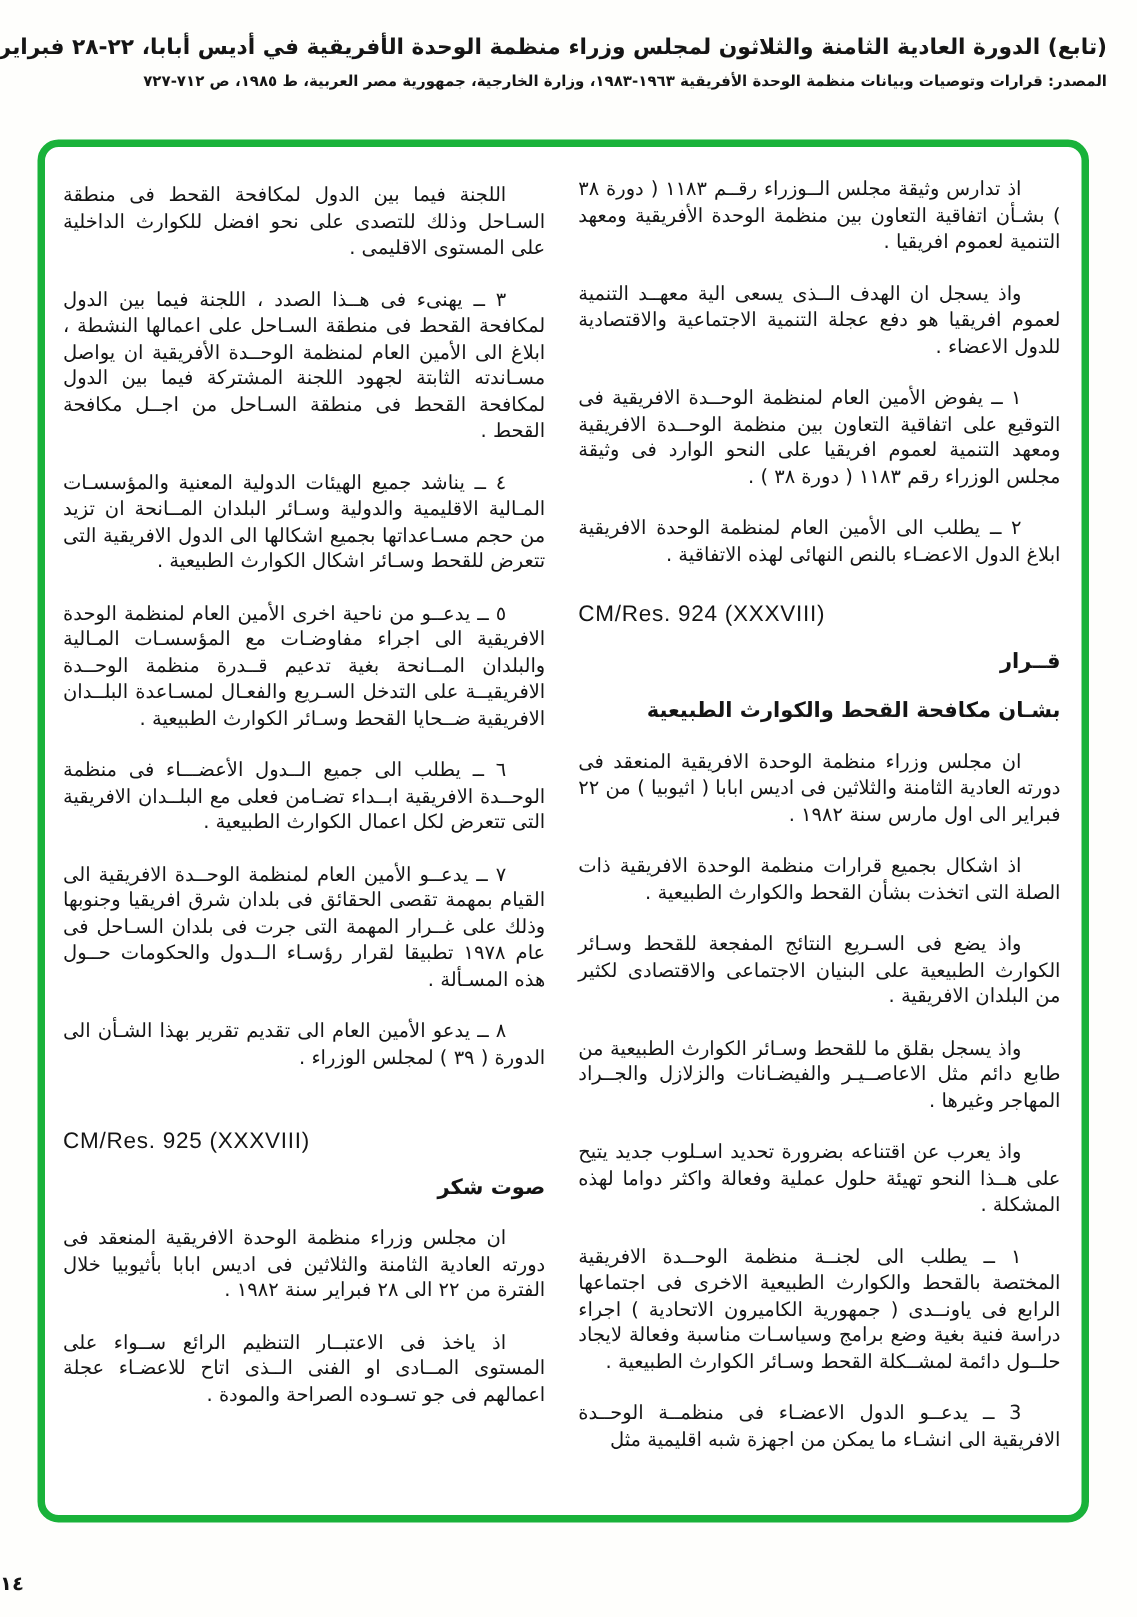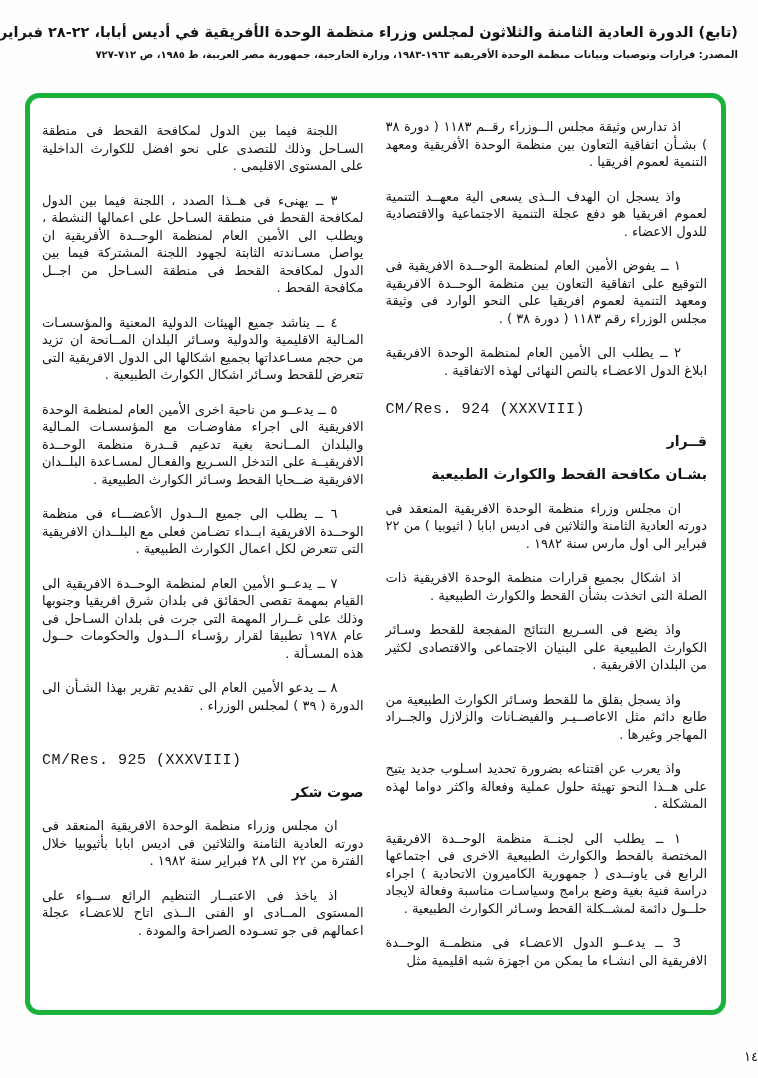--- a/index.html
+++ b/index.html
@@ -70,42 +70,42 @@
   }
   .para {
     margin: 0 0 17px 0;
     text-align: justify;
     text-indent: 26px;
   }
   .para .lead { font-weight: normal; }
   .res-no {
     direction: ltr;
     text-align: left;
-    font-family: Liberation Mono, monospace;
+    font-family: Liberation Sans, sans-serif;
     font-size: 15px;
     letter-spacing: 0.5px;
     margin: 0 0 14px 0;
   }
   .res-title {
     font-weight: bold;
     text-align: right;
     font-size: 14px;
     margin: 0 0 16px 0;
   }
   .gap-lg { margin-top: 38px; }
   .gap-md { margin-top: 22px; }
   
   .footer {
     position: absolute;
     bottom: 14px;
     left: 0;
     right: 0;
-    text-align: right;
+    text-align: left;
     font-size: 13px;
-    font-weight: normal;
+    font-weight: bold;
     margin-top: 36px;
   }
 </style>
 </head>
 <body>
 
 <div class="page">
 
   <div class="header">
     <div class="header-line1">(تابع) الدورة العادية الثامنة والثلاثون لمجلس وزراء منظمة الوحدة الأفريقية في أديس أبابا، ٢٢-٢٨ فبراير ١٩٨٢</div>
@@ -129,21 +129,21 @@
         <p class="para"><span class="lead">اذ اشكال</span><span> بجميع قرارات منظمة الوحدة الافريقية ذات الصلة التى اتخذت بشأن القحط والكوارث الطبيعية .</span></p>
         <p class="para"><span class="lead">واذ يضع فى السـريع</span><span> النتائج المفجعة للقحط وسـائر الكوارث الطبيعية على البنيان الاجتماعى والاقتصادى لكثير من البلدان الافريقية .</span></p>
         <p class="para"><span class="lead">واذ يسجل بقلق ما</span><span> للقحط وسـائر الكوارث الطبيعية من طابع دائم مثل الاعاصــيـر والفيضـانات والزلازل والجــراد المهاجر وغيرها .</span></p>
         <p class="para"><span class="lead"></span><span>واذ يعرب عن اقتناعه بضرورة تحديد اسـلوب جديد يتيح على هــذا النحو تهيئة حلول عملية وفعالة واكثر دواما لهذه المشكلة .</span></p>
         <p class="para"><span class="lead">١ ــ يطلب الى لجنــة</span><span> منظمة الوحــدة الافريقية المختصة بالقحط والكوارث الطبيعية الاخرى فى اجتماعها الرابع فى ياونــدى ( جمهورية الكاميرون الاتحادية ) اجراء دراسة فنية بغية وضع برامج وسياسـات مناسبة وفعالة لايجاد حلــول دائمة لمشــكلة القحط وسـائر الكوارث الطبيعية .</span></p>
         <p class="para"><span class="lead">3 ــ يدعــو</span><span> الدول الاعضـاء فى منظمــة الوحــدة الافريقية الى انشـاء ما يمكن من اجهزة شبه اقليمية مثل</span></p>
       </div>
 
       <div class="col">
         <p class="para" style="margin-top:8px"><span class="lead"></span><span>اللجنة فيما بين الدول لمكافحة القحط فى منطقة السـاحل وذلك للتصدى على نحو افضل للكوارث الداخلية على المستوى الاقليمى .</span></p>
-        <p class="para"><span class="lead">٣ ــ يهنىء</span><span> فى هــذا الصدد ، اللجنة فيما بين الدول لمكافحة القحط فى منطقة السـاحل على اعمالها النشطة ، ويطلب الى الأمين العام لمنظمة الوحــدة الأفريقية ان يواصل مسـاندته الثابتة لجهود اللجنة المشتركة فيما بين الدول لمكافحة القحط فى منطقة السـاحل من اجــل مكافحة القحط .</span></p>
+        <p class="para"><span class="lead">٣ ــ يهنىء</span><span> فى هــذا الصدد ، اللجنة فيما بين الدول لمكافحة القحط فى منطقة السـاحل على اعمالها النشطة ، ابلاغ الى الأمين العام لمنظمة الوحــدة الأفريقية ان يواصل مسـاندته الثابتة لجهود اللجنة المشتركة فيما بين الدول لمكافحة القحط فى منطقة السـاحل من اجــل مكافحة القحط .</span></p>
         <p class="para"><span class="lead">٤ ــ يناشد</span><span> جميع الهيئات الدولية المعنية والمؤسسـات المـالية الاقليمية والدولية وسـائر البلدان المــانحة ان تزيد من حجم مسـاعداتها بجميع اشكالها الى الدول الافريقية التى تتعرض للقحط وسـائر اشكال الكوارث الطبيعية .</span></p>
         <p class="para"><span class="lead">٥ ــ يدعــو</span><span> من ناحية اخرى الأمين العام لمنظمة الوحدة الافريقية الى اجراء مفاوضـات مع المؤسسـات المـالية والبلدان المــانحة بغية تدعيم قــدرة منظمة الوحــدة الافريقيــة على التدخل السـريع والفعـال لمسـاعدة البلــدان الافريقية ضــحايا القحط وسـائر الكوارث الطبيعية .</span></p>
         <p class="para"><span class="lead">٦ ــ يطلب</span><span> الى جميع الــدول الأعضـــاء فى منظمة الوحــدة الافريقية ابــداء تضـامن فعلى مع البلــدان الافريقية التى تتعرض لكل اعمال الكوارث الطبيعية .</span></p>
         <p class="para"><span class="lead">٧ ــ يدعــو</span><span> الأمين العام لمنظمة الوحــدة الافريقية الى القيام بمهمة تقصى الحقائق فى بلدان شرق افريقيا وجنوبها وذلك على غــرار المهمة التى جرت فى بلدان السـاحل فى عام ١٩٧٨ تطبيقا لقرار رؤسـاء الــدول والحكومات حــول هذه المسـألة .</span></p>
         <p class="para"><span class="lead">٨ ــ يدعو</span><span> الأمين العام الى تقديم تقرير بهذا الشـأن الى الدورة ( ٣٩ ) لمجلس الوزراء .</span></p>
 
         <p class="res-no gap-lg" style="margin-right:28px">CM/Res. 925 (XXXVIII)</p>
         <p class="res-title">صوت شكر</p>
 
         <p class="para"><span class="lead"></span><span>ان مجلس وزراء منظمة الوحدة الافريقية المنعقد فى دورته العادية الثامنة والثلاثين فى اديس ابابا بأثيوبيا خلال الفترة من ٢٢ الى ٢٨ فبراير سنة ١٩٨٢ .</span></p>

